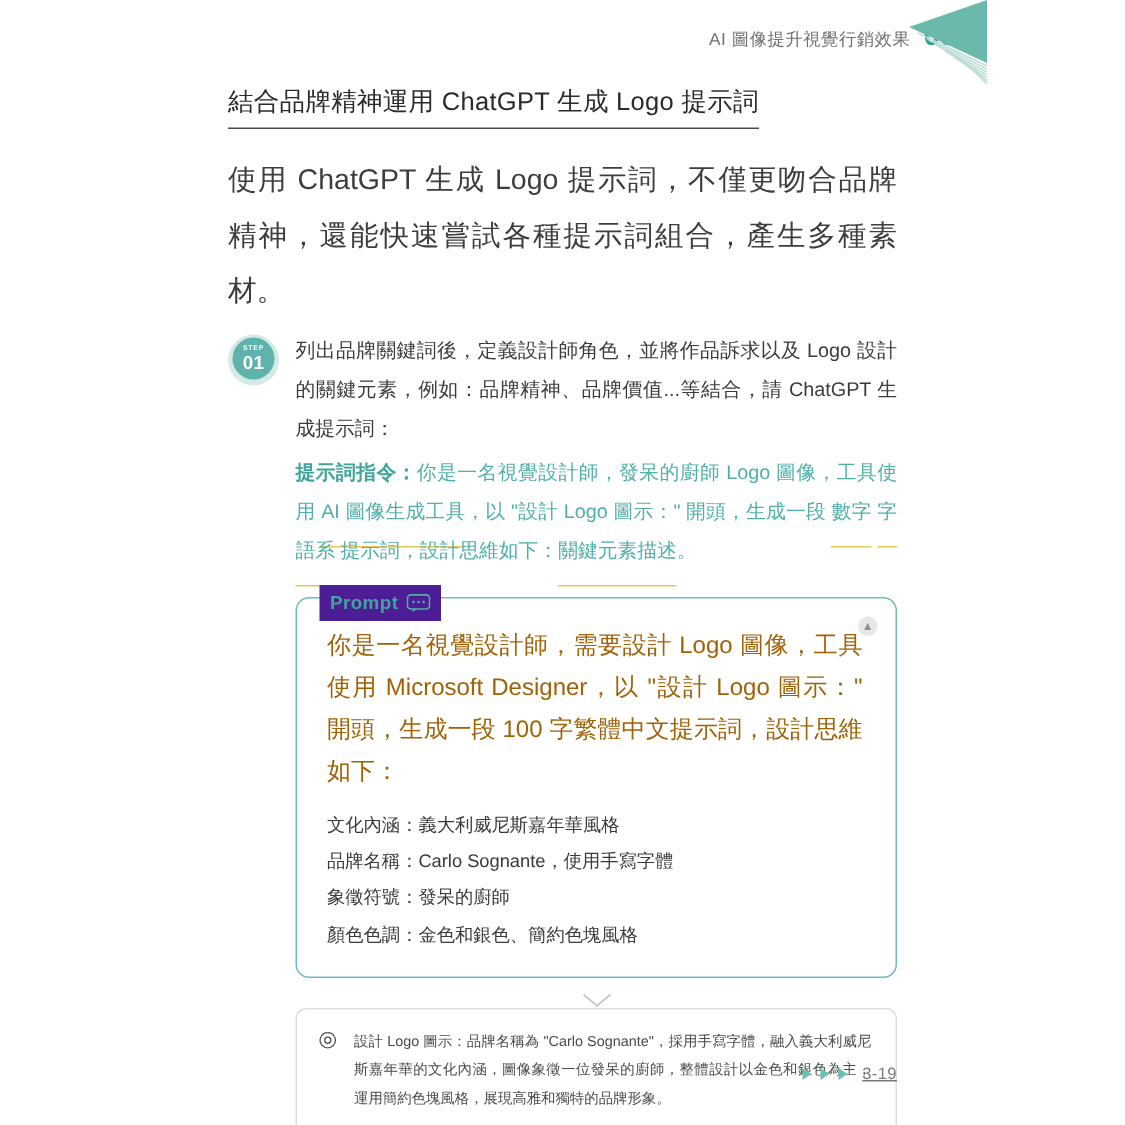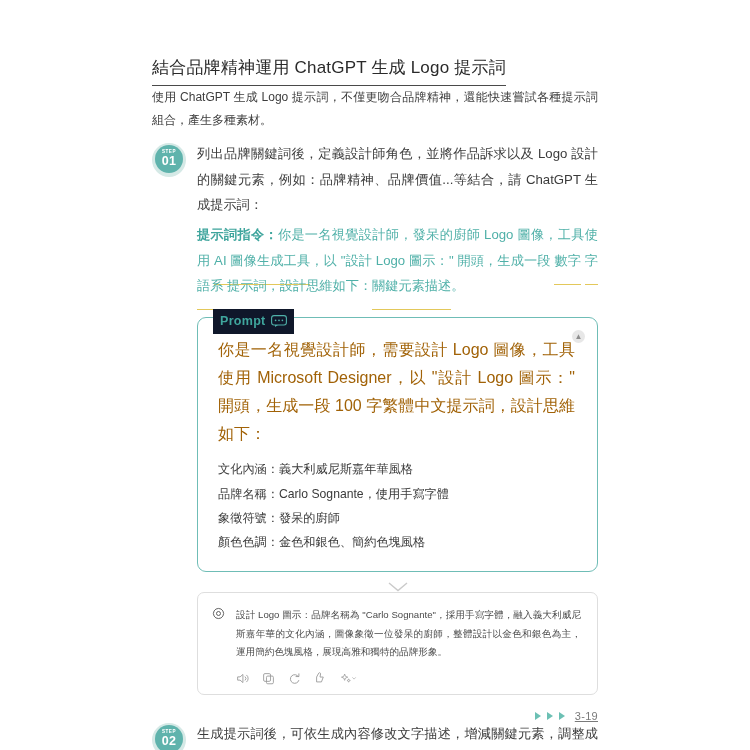--- a/index.html
+++ b/index.html
@@ -38,21 +38,21 @@
   }
 
   .section-title {
     font-size: 17px; font-weight: normal; color: #2a2a2a;
     letter-spacing: .2px; padding-bottom: 6px;
     border-bottom: 1.6px solid #4a4a4a;
     display: inline-block; white-space: nowrap;
   }
 
   .intro {
-    font-size: 12px; line-height: 1.95;
+    margin-top: 16px; font-size: 19px; line-height: 1.95;
     color: #3d3d3d; text-align: justify;
   }
 
   
   .step-row { display: flex; gap: 11px; margin-top: 8px; }
   .step-badge {
     flex: 0 0 auto; width: 34px; height: 34px; position: relative; margin-top: 2px;
   }
   .step-badge .ring {
     position: absolute; inset: 0; border-radius: 50%;
@@ -72,21 +72,21 @@
   .cmd-block { color: #4fb0a8; margin-top: 4px; line-height: 1.95; }
   .cmd-label { font-weight: bold; color: #3fa59d; }
   .u-yellow {
     border-bottom: 1.6px solid #e3c85a;
     padding-bottom: 16px;
   }
 
   
   .prompt-wrap { margin-top: 18px; position: relative; }
   .prompt-legend {
-    position: absolute; left: 16px; top: -8px; background: #0f172a;
+    position: absolute; left: 16px; top: -8px; background: #4c1d95;
     padding: 0 7px; display: flex; align-items: center; gap: 5px; z-index: 2;
   }
   .prompt-legend .txt { font-size: 12.5px; font-weight: bold; color: #3fa59d; letter-spacing: .3px; }
   .bubble-icon { display: block; }
 
   .prompt-card {
     border: 1.4px solid #6fbdb6; border-radius: 9px;
     padding: 18px 22px 16px 20px; position: relative;
     background: #fff;
   }
@@ -140,20 +140,38 @@
     border-bottom: 4.5px solid transparent;
     border-left: 6.5px solid #6cc0b4;
   }
   .footer .pg { font-size: 11px; color: #7a7a7a; margin-left: 4px; letter-spacing: .3px; text-decoration: underline; }
 </style>
 </head>
 <body>
 
 <div class="page">
 
+  <div class="header">
+    <div class="header-inner">
+      <span class="header-title">AI 圖像提升視覺行銷效果</span>
+      <span class="header-num">03</span>
+    </div>
+    <svg class="corner-deco" viewBox="0 0 56 58">
+      <polygon points="56,0 56,42 4,18" fill="#6bb9ab"></polygon>
+      <g stroke="#bcdcd6" stroke-width="1">
+        <line x1="10" y1="22" x2="56" y2="44"></line>
+        <line x1="16" y1="26" x2="56" y2="46"></line>
+        <line x1="22" y1="30" x2="56" y2="48"></line>
+        <line x1="28" y1="34" x2="56" y2="50"></line>
+        <line x1="34" y1="38" x2="56" y2="52"></line>
+        <line x1="40" y1="42" x2="56" y2="54"></line>
+        <line x1="46" y1="46" x2="56" y2="56"></line>
+      </g>
+    </svg>
+  </div>
 
   <div class="content">
 
     <div class="section-title">結合品牌精神運用 ChatGPT 生成 Logo 提示詞</div>
 
     <div class="intro">使用 ChatGPT 生成 Logo 提示詞，不僅更吻合品牌精神，還能快速嘗試各種提示詞組合，產生多種素材。</div>
 
     
     <div class="step-row">
       <div class="step-badge">

